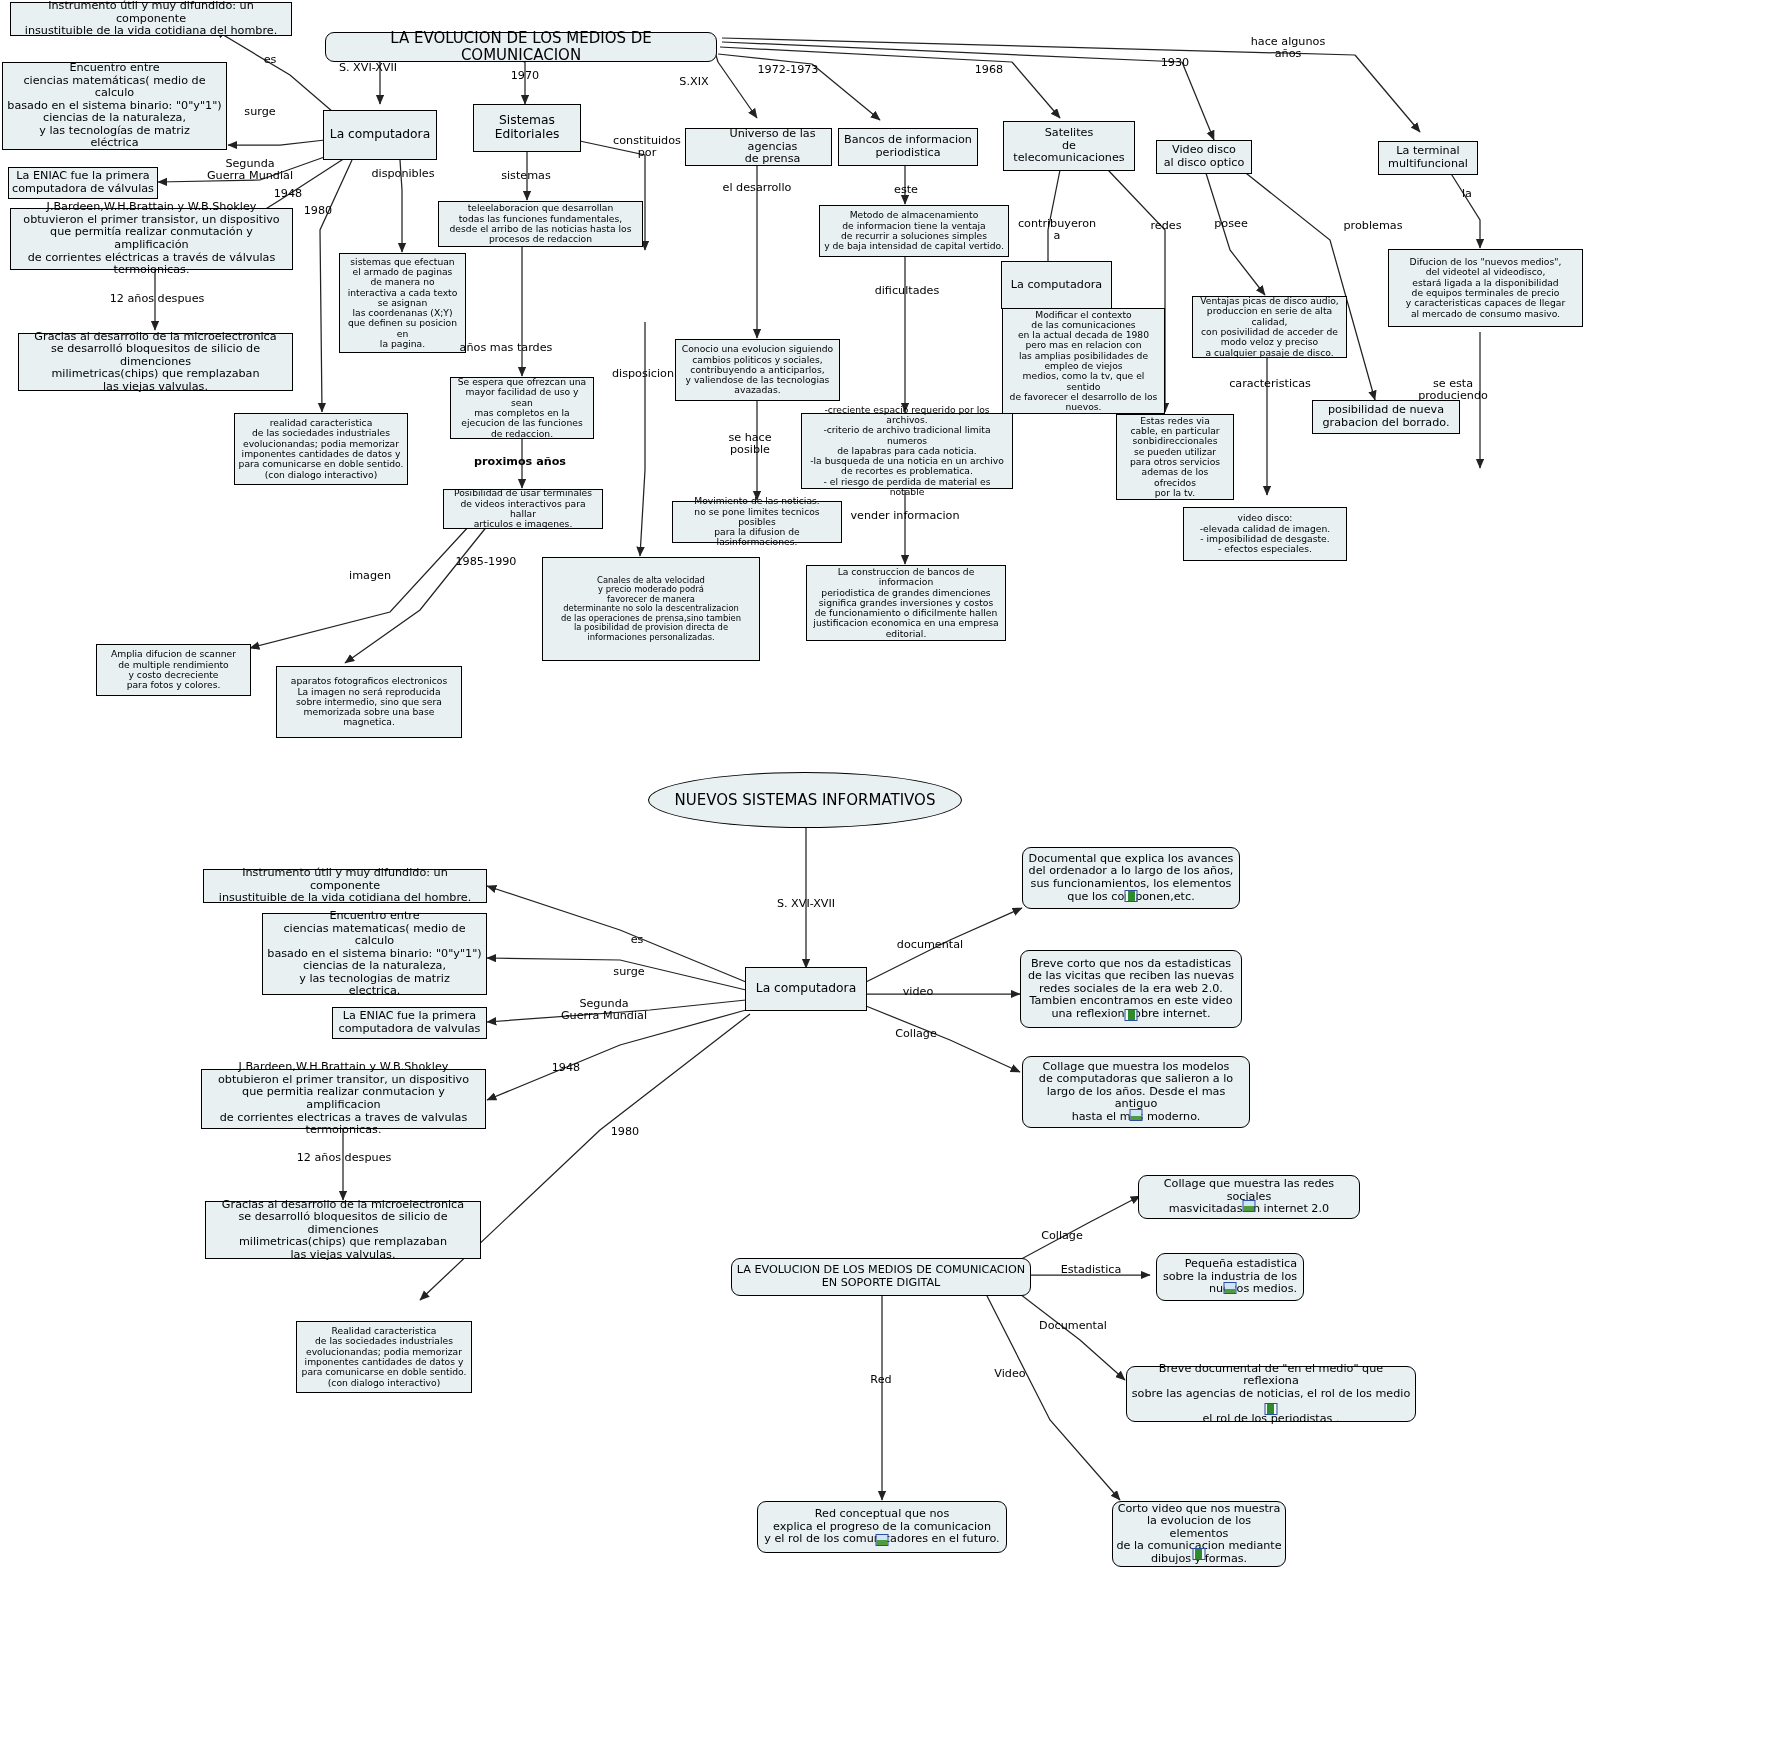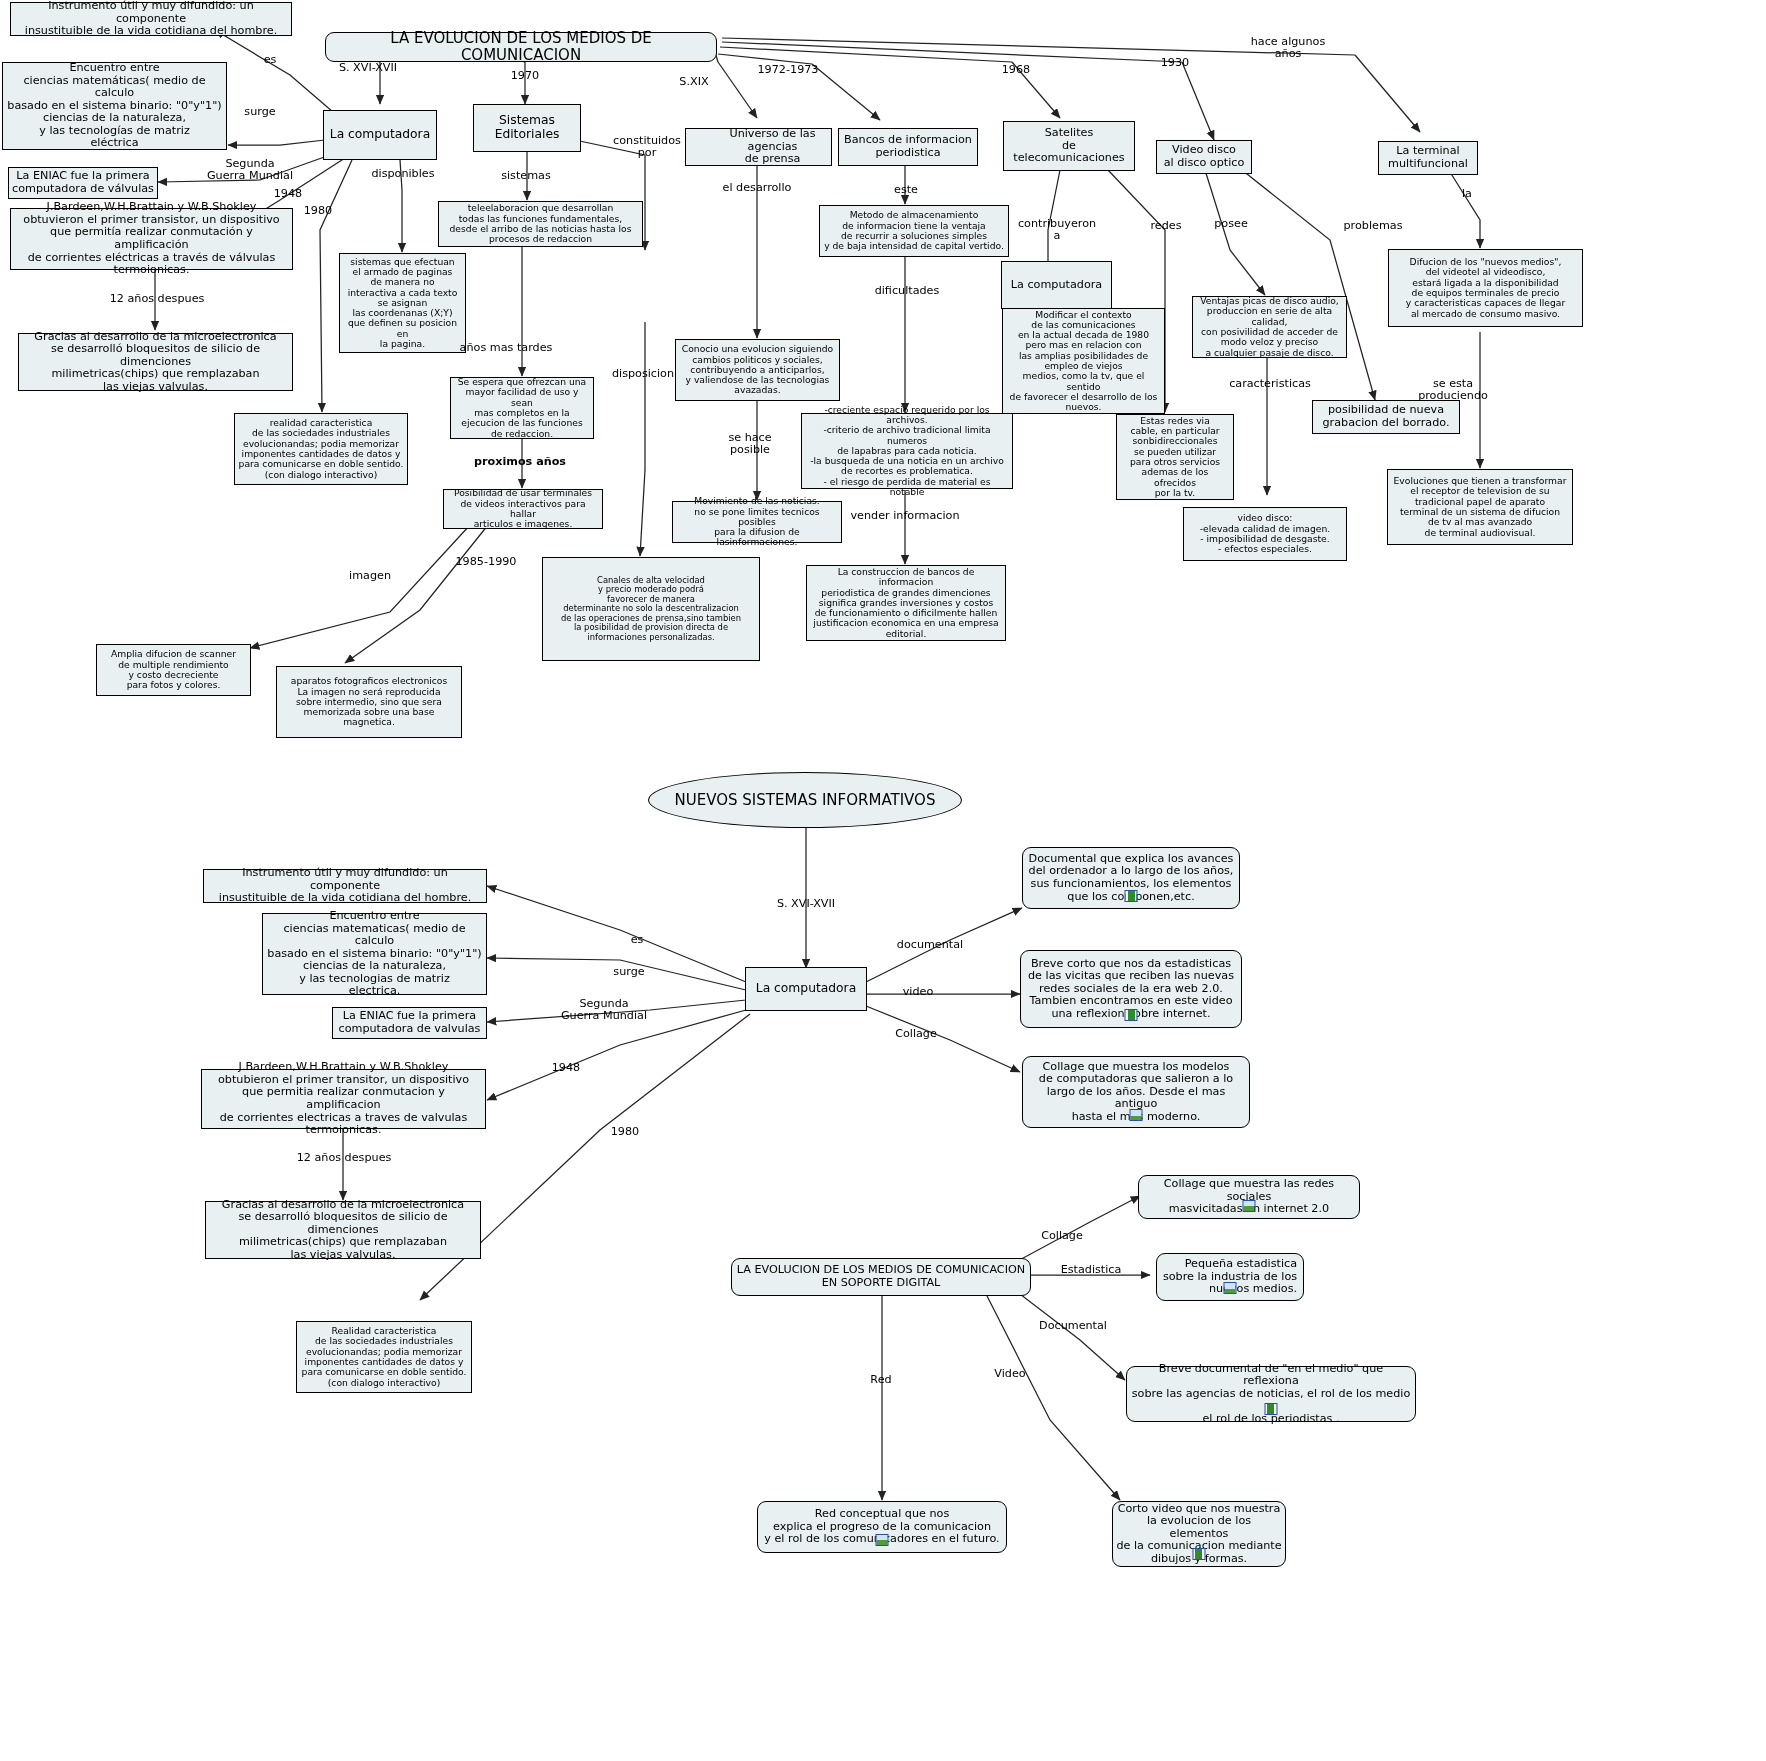--- a/index.html
+++ b/index.html
@@ -292,26 +292,20 @@
   <div class="node f11" style="left:1378px;top:141px;width:100px;height:34px;">La terminal
 multifuncional</div>
   <div class="node f9" style="left:1388px;top:249px;width:195px;height:78px;">Difucion de los "nuevos medios",
 del videotel al videodisco,
 estará ligada a la disponibilidad
 de equipos terminales de precio
 y caracteristicas capaces de llegar
 al mercado de consumo masivo.</div>
   <div class="node f11" style="left:1312px;top:400px;width:148px;height:34px;">posibilidad de nueva
 grabacion del borrado.</div>
-  <div class="node f9" style="left:1387px;top:469px;width:186px;height:76px;">Evoluciones que tienen a transformar
-el receptor de television de su
-tradicional papel de aparato
-terminal de un sistema de difucion
-de tv al mas avanzado
-de terminal audiovisual.</div>
 
   <div class="node rounded f15" style="left:325px;top:32px;width:392px;height:30px;">LA EVOLUCION DE LOS MEDIOS DE COMUNICACION</div>
 
   <div class="lbl f11" style="left:255px;top:54px;width:30px;">es</div>
   <div class="lbl f11" style="left:235px;top:106px;width:50px;">surge</div>
   <div class="lbl f11" style="left:195px;top:158px;width:110px;">Segunda
 Guerra Mundial</div>
   <div class="lbl f11" style="left:268px;top:188px;width:40px;">1948</div>
   <div class="lbl f11" style="left:298px;top:205px;width:40px;">1980</div>
   <div class="lbl f11" style="left:98px;top:293px;width:118px;">12 años despues</div>
@@ -327,21 +321,21 @@
   <div class="lbl f11" style="left:342px;top:570px;width:56px;">imagen</div>
   <div class="lbl f11" style="left:448px;top:556px;width:76px;">1985-1990</div>
   <div class="lbl f11" style="left:672px;top:76px;width:44px;">S.XIX</div>
   <div class="lbl f11" style="left:712px;top:182px;width:90px;">el desarrollo</div>
   <div class="lbl f11" style="left:715px;top:432px;width:70px;">se hace
 posible</div>
   <div class="lbl f11" style="left:750px;top:64px;width:76px;">1972-1973</div>
   <div class="lbl f11" style="left:888px;top:184px;width:36px;">este</div>
   <div class="lbl f11" style="left:868px;top:285px;width:78px;">dificultades</div>
   <div class="lbl f11" style="left:845px;top:510px;width:120px;">vender informacion</div>
-  <div class="lbl f11" style="left:996px;top:64px;width:40px;">1968</div>
+  <div class="lbl f11" style="left:969px;top:64px;width:40px;">1968</div>
   <div class="lbl f11" style="left:1010px;top:218px;width:94px;">contribuyeron
 a</div>
   <div class="lbl f11" style="left:1155px;top:57px;width:40px;">1930</div>
   <div class="lbl f11" style="left:1143px;top:220px;width:46px;">redes</div>
   <div class="lbl f11" style="left:1208px;top:218px;width:46px;">posee</div>
   <div class="lbl f11" style="left:1222px;top:378px;width:96px;">caracteristicas</div>
   <div class="lbl f11" style="left:1335px;top:220px;width:76px;">problemas</div>
   <div class="lbl f11" style="left:1240px;top:36px;width:96px;">hace algunos
 años</div>
   <div class="lbl f11" style="left:1455px;top:188px;width:24px;">la</div>

